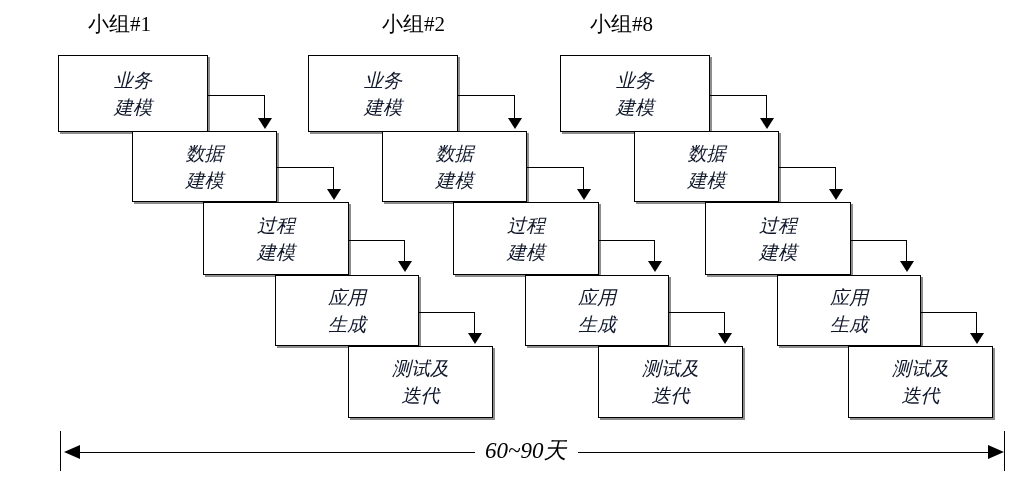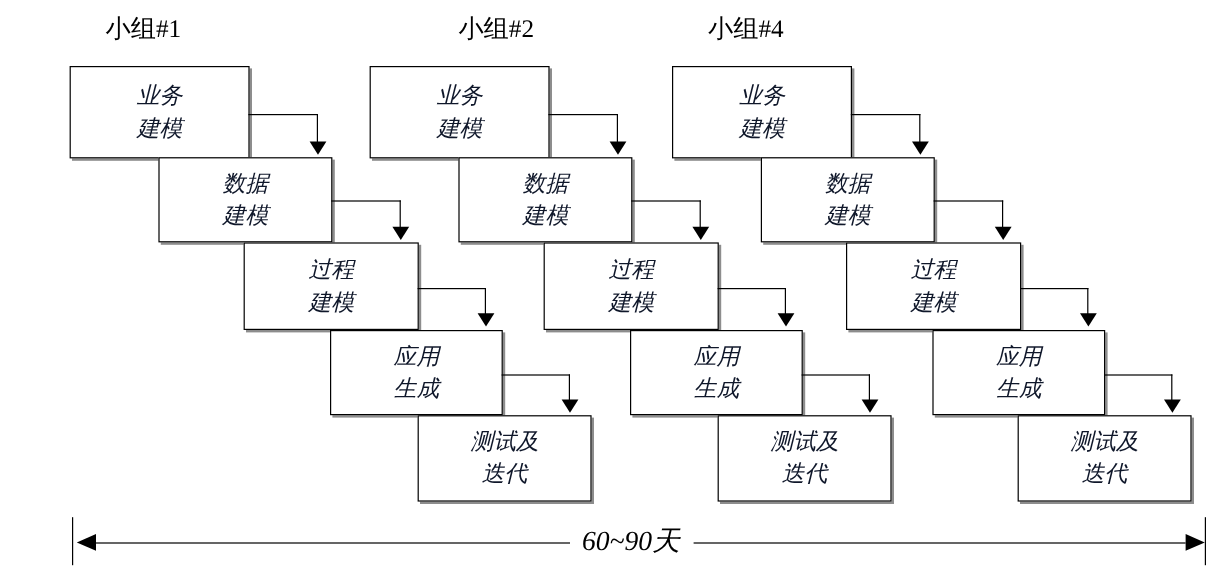--- a/index.html
+++ b/index.html
@@ -198,21 +198,21 @@
     <div class="h" style="left:668px; top:312px; width:57px;"></div>
     <div class="v" style="left:724px; top:312px; height:22px;"></div>
     <div class="head" style="left:718px; top:333px;"></div>
   </div>
 
   <div class="phase-box" style="left:598px; top:346px; width:145px; height:72px;">
     <span class="line">测试及</span>
     <span class="line">迭代</span>
   </div>
 
-  <div class="group-label" style="left:590px; top:12px;">小组#4</div>
+  <div class="group-label" style="left:590px; top:12px;">小组#8</div>
 
   <div class="phase-box" style="left:560px; top:55px; width:150px; height:77px;">
     <span class="line">业务</span>
     <span class="line">建模</span>
   </div>
   <div class="conn">
     <div class="h" style="left:709px; top:95px; width:58px;"></div>
     <div class="v" style="left:766px; top:95px; height:24px;"></div>
     <div class="head" style="left:760px; top:118px;"></div>
   </div>

